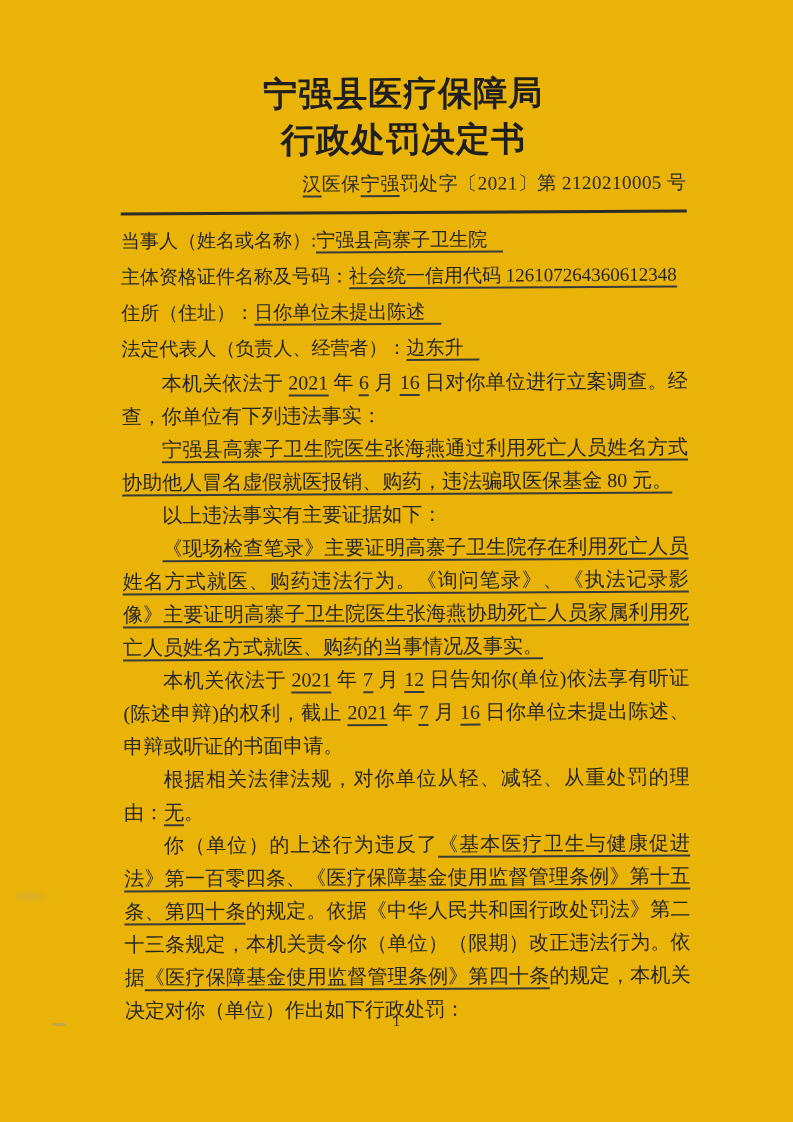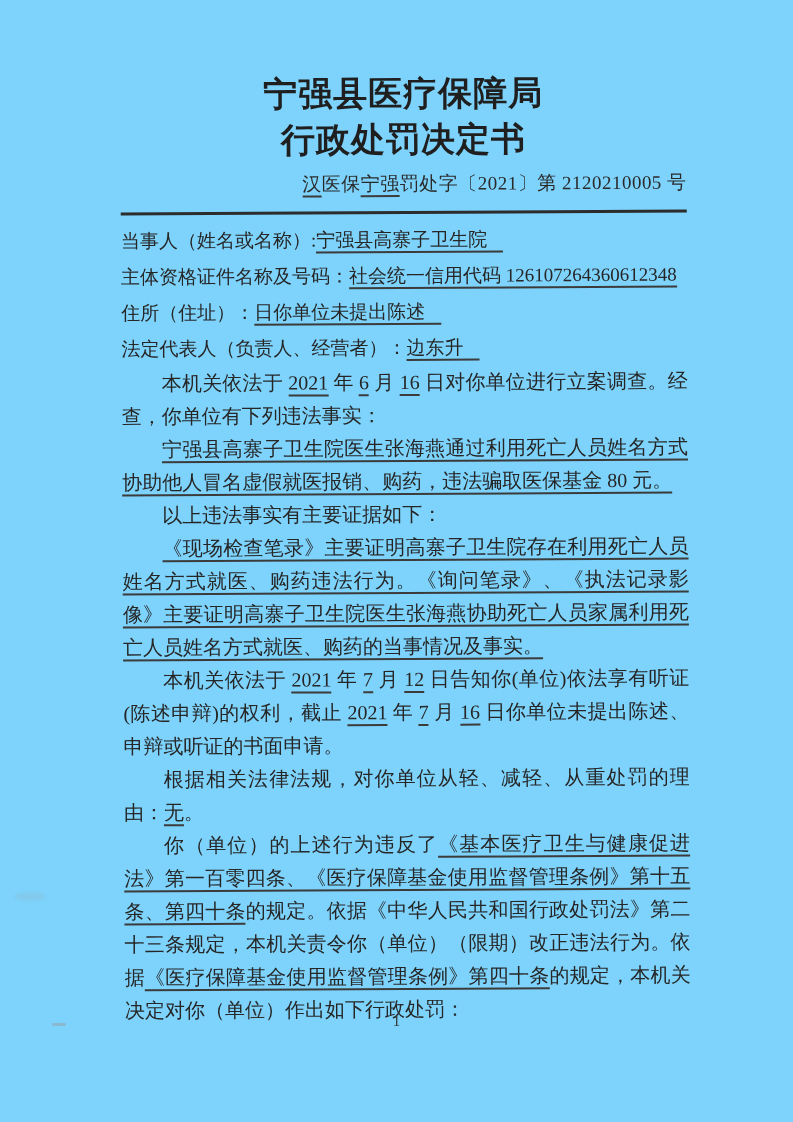--- a/index.html
+++ b/index.html
@@ -4,21 +4,21 @@
 <style>
   html, body {
     margin: 0; padding: 0;
     background: #ffffff;
     width: 793px; height: 1122px;
     overflow: hidden;
   }
   .sheet {
     position: relative;
     width: 793px; height: 1122px;
-    background: #7dd3fc;
+    background: #eab308;
     color: #262626;
     font-family: "Liberation Serif", "DejaVu Serif", serif;
   }
   .content {
     position: absolute;
     left: 120px; top: 70px;
     width: 566px;
     transform: rotate(-0.3deg);
     transform-origin: 50% 0;
   }

